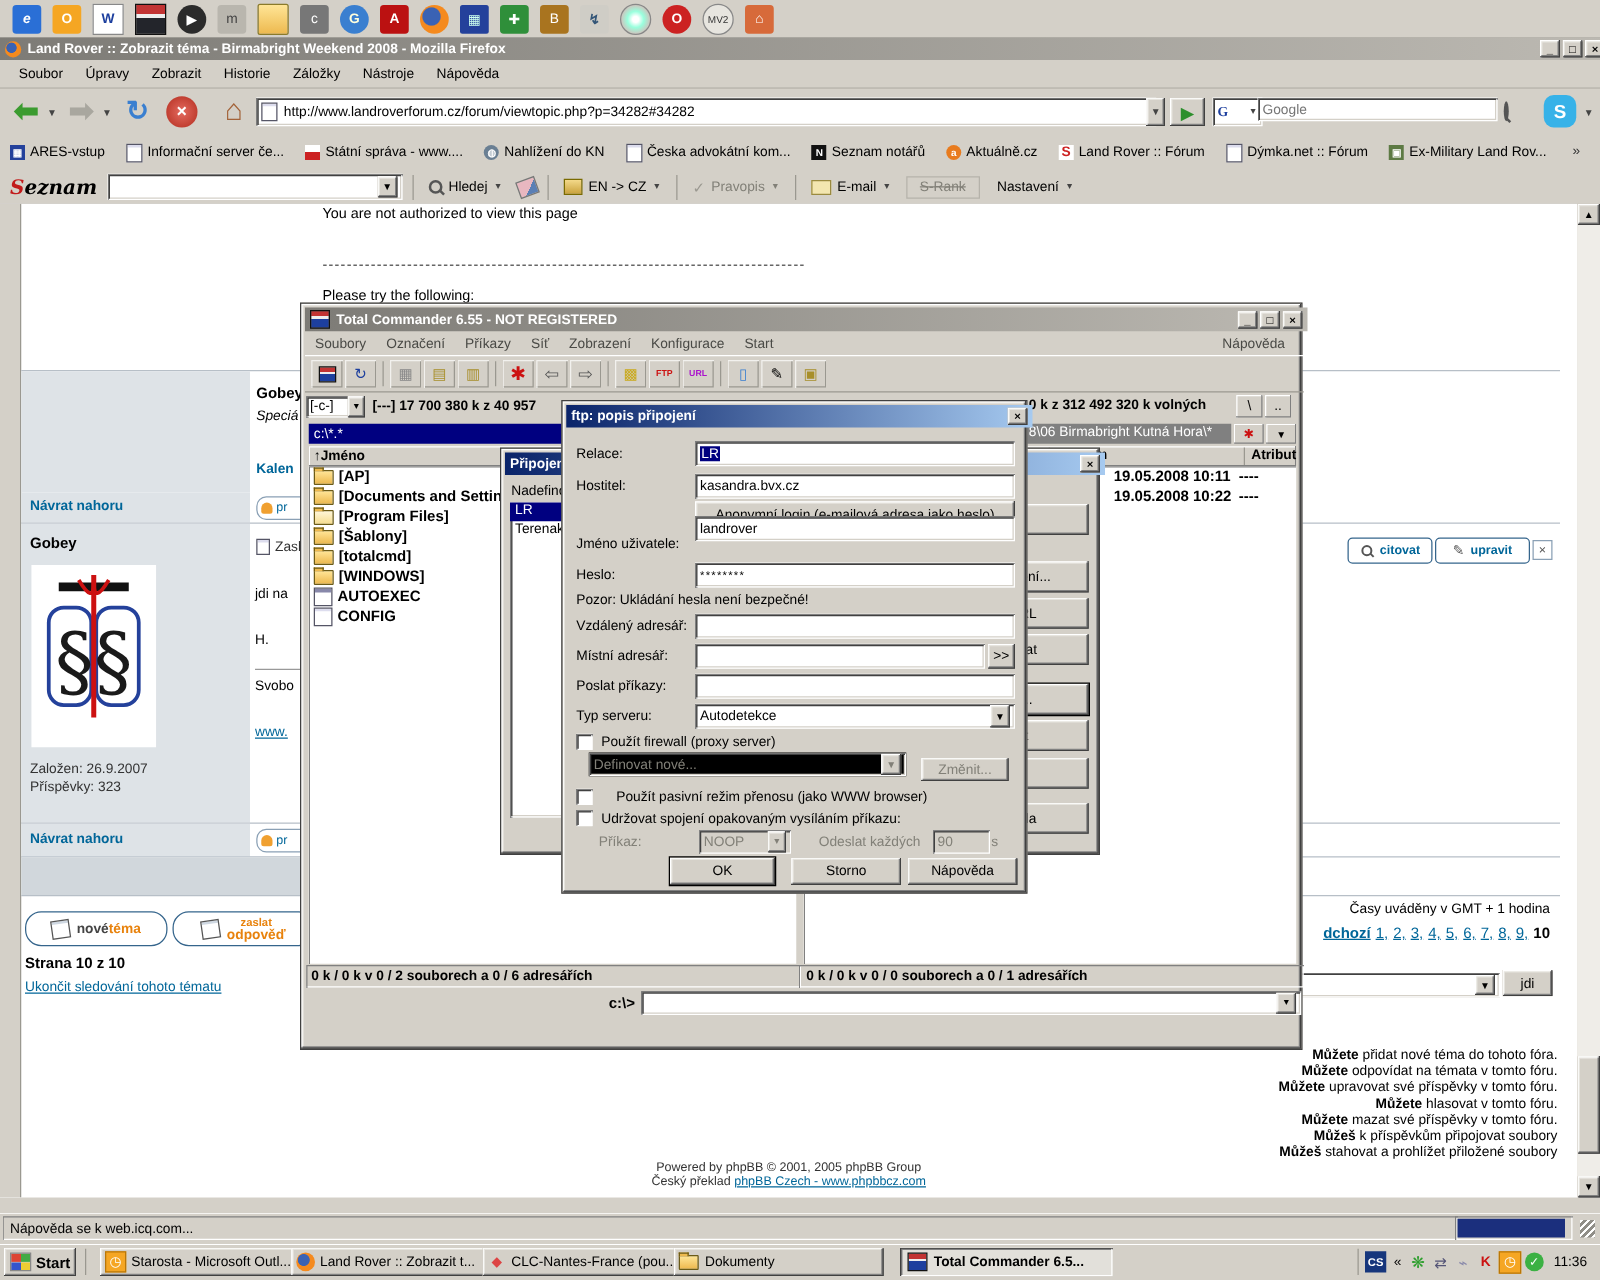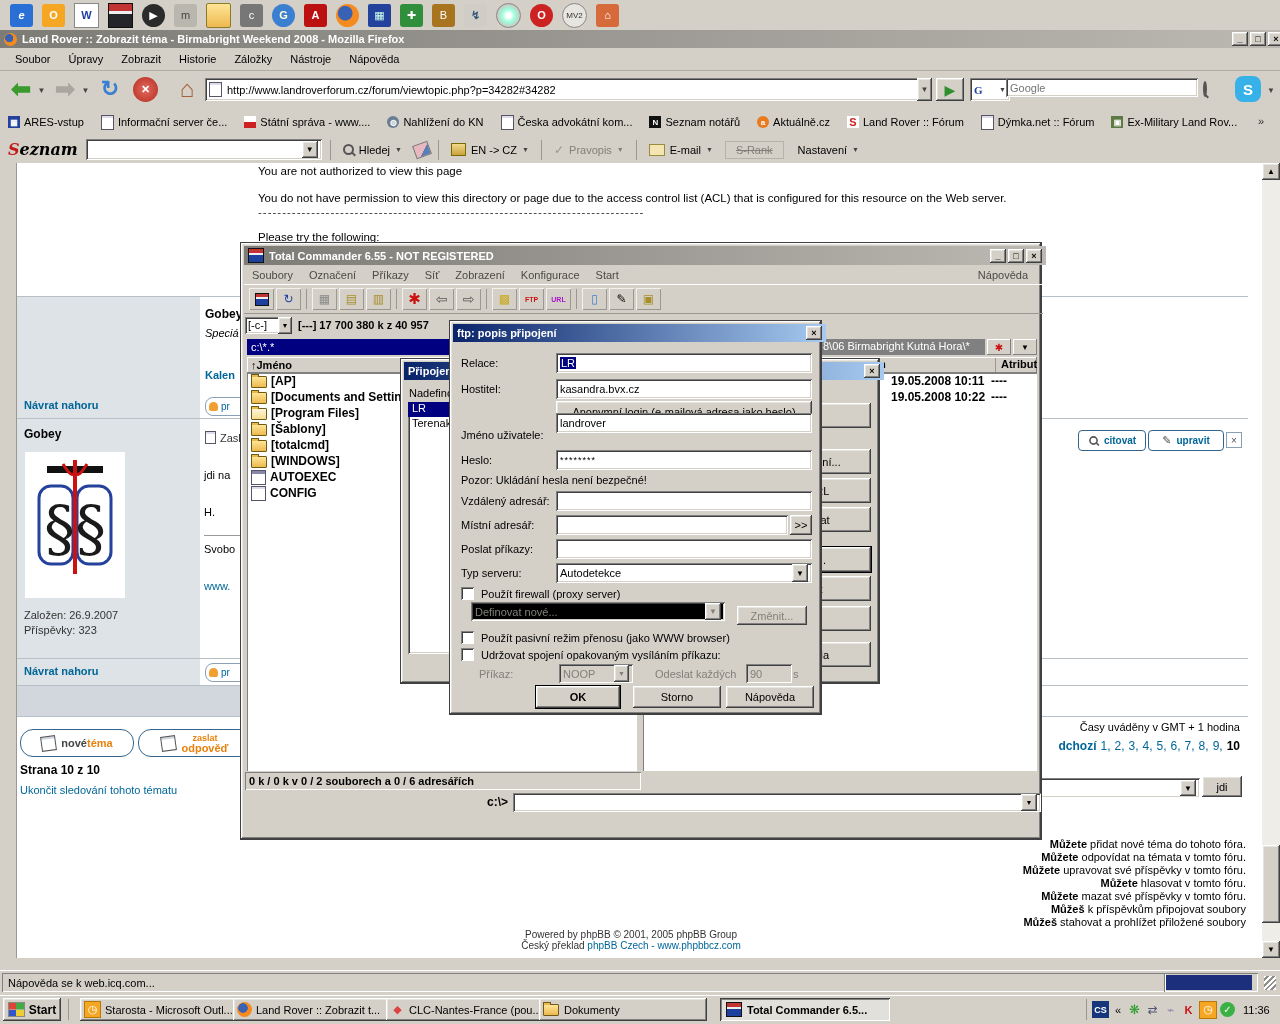--- a/index.html
+++ b/index.html
@@ -11,21 +11,21 @@
   .btn3d.pressed{box-shadow:inset 1px 1px 0 #404040,inset -1px -1px 0 #fff,inset 2px 2px 0 #808080;background:#e2e0da}
   .thin-raised{box-shadow:inset -1px -1px 0 #808080,inset 1px 1px 0 #fff;background:#d4d0c8}
   .sunken{background:#fff;box-shadow:inset 1px 1px 0 #808080,inset -1px -1px 0 #fff,inset 2px 2px 0 #404040,inset -2px -2px 0 #d4d0c8}
   .field{background:#fff;box-shadow:inset 1px 1px 0 #808080,inset -1px -1px 0 #fff,inset 2px 2px 0 #404040,inset -2px -2px 0 #d4d0c8;border:0;outline:0;font:11px "Liberation Sans",sans-serif;padding:2px 4px;display:flex;align-items:center}
   input.field{display:inline-block}
   .title-blue{background:linear-gradient(90deg,#0a246a,#a6caf0);color:#fff;font-weight:bold;display:flex;align-items:center;padding:0 4px}
   .title-gray{background:linear-gradient(90deg,#7d7b76,#bcb9b2);color:#fff;font-weight:bold;display:flex;align-items:center;padding:0 4px}
   .wbtn{width:16px;height:14px;font-size:9px;font-weight:bold;line-height:10px;margin-left:2px}
   .combo-arrow{width:15px;height:100%;margin-left:auto;font-size:8px}
   .lnk{color:#069}
-  .u{}
+  .u{text-decoration:underline}
   .vline{width:1px;background:#9a9890}
   .hline{height:1px;background:#b7bfc7}
   .cell{background:#dee3e7}
   .fico{width:14px;height:10px;background:linear-gradient(#ffe596,#edb94f);border:1px solid #6b5b17;border-radius:1px;position:relative;margin-right:4px;flex:none;margin-top:2px}
   .fico::before{content:"";position:absolute;top:-3px;left:-1px;width:6px;height:2px;background:#edb94f;border:1px solid #6b5b17;border-bottom:0}
   .fico.open{background:linear-gradient(#fff6d8,#f6dd90)}
   .dico{width:11px;height:13px;background:#fff;border:1px solid #556;flex:none;margin-right:7px;box-shadow:inset 0 2px 0 #dde}
   .tcrow{display:flex;align-items:center;height:16px;font-weight:bold;font-size:12px;padding-left:4px;white-space:nowrap}
   .mag{width:7px;height:7px;border:2px solid #555;border-radius:50%;position:relative;flex:none}
   .mag::after{content:"";position:absolute;width:5px;height:2px;background:#555;transform:rotate(45deg);right:-4px;bottom:-2px}
@@ -194,21 +194,20 @@
       <span>Nastavení</span>
       <span style="font-size:7px;color:#444">▼</span>
     </span>
 </div>
 
 <div class="abs" style="left:0;top:163px;width:1262px;height:795px;background:#fff;overflow:hidden">
   <div class="abs" style="left:0;top:0;width:16px;height:795px;background:#d4d0c8"></div>
   <div class="abs vline" style="left:16px;top:0;height:795px"></div>
 
   <div class="abs" style="left:258px;top:2px;font-size:11.5px;white-space:nowrap">You are not authorized to view this page</div>
-  <div class="abs" style="left:258px;top:29px;font-size:11.5px;white-space:nowrap">You do not have permission to view this directory or page due to the access control list (ACL) that is configured for this resource on the Web server.</div>
   <div class="abs" style="left:258px;top:43px;font-size:11.5px;letter-spacing:1px;color:#333">--------------------------------------------------------------------------------</div>
   <div class="abs" style="left:258px;top:68px;font-size:11.5px">Please try the following:</div>
 
   <div class="abs hline" style="left:17px;top:133px;width:1231px"></div>
   <div class="abs cell" style="left:17px;top:134px;width:183px;height:97px"></div>
   <div class="abs" style="left:205px;top:144px;font-weight:bold;font-size:12px">Gobey</div>
   <div class="abs" style="left:205px;top:164px;font-style:italic">Speciá</div>
   <div class="abs lnk" style="left:205px;top:206px;font-weight:bold">Kalen</div>
 
   <div class="abs cell" style="left:17px;top:231px;width:183px;height:24px"></div>
@@ -371,20 +370,25 @@
     <span class="tbtn" style="color:#a88f2a">▣</span>
   </div>
 
   <div class="abs flex" style="left:4px;top:70px;width:394px;height:24px;gap:6px">
     <span class="field" style="width:44px;height:17px;padding:0 0 0 3px">
         <span>[-c-]</span>
         <span class="combo-arrow btn3d" style="width:14px;height:17px;font-size:7px">▼</span>
       </span>
     <span style="font-weight:bold;white-space:nowrap">[---] 17 700 380 k z 40 957</span>
   </div>
+  <div class="abs" style="left:400px;top:70px;width:396px;height:24px">
+    <span class="abs" style="left:182px;top:5px;font-weight:bold;white-space:nowrap">0 k z 312 492 320 k volných</span>
+    <span class="abs thin-raised ffbtn" style="left:348px;top:3px;width:21px;height:18px">\</span>
+    <span class="abs thin-raised ffbtn" style="left:371px;top:3px;width:21px;height:18px">..</span>
+  </div>
 
   <div class="abs flex" style="left:6px;top:96px;width:390px;height:16px;background:#000080;color:#fff;padding-left:4px">
     <span>c:\*.*</span>
   </div>
   <div class="abs" style="left:402px;top:96px;width:342px;height:16px;background:#808080;color:#fff;overflow:hidden">
     <span class="abs" style="left:180px;top:1px;white-space:nowrap">8\06 Birmabright Kutná Hora\*</span>
   </div>
   <span class="abs thin-raised ffbtn" style="left:746px;top:96px;width:24px;height:16px;color:#c11;font-size:10px">✱</span>
   <span class="abs thin-raised ffbtn" style="left:772px;top:96px;width:24px;height:16px;font-size:8px">▼</span>
 
@@ -439,20 +443,23 @@
         <span class="abs" style="left:348px">----</span>
     </div>
     <div class="tcrow" style="position:relative">
       <span class="abs" style="left:248px">19.05.2008 10:22</span>
         <span class="abs" style="left:348px">----</span>
     </div>
   </div>
 
   <div class="abs flex" style="left:4px;top:529px;width:392px;height:18px;box-shadow:inset 1px 1px 0 #808080,inset -1px -1px 0 #fff;padding-left:4px">
     <span style="font-weight:bold">0 k / 0 k v 0 / 2 souborech a 0 / 6 adresářích</span>
+  </div>
+  <div class="abs flex" style="left:398px;top:529px;width:398px;height:18px;box-shadow:inset 1px 1px 0 #808080,inset -1px -1px 0 #fff;padding-left:6px">
+    <span style="font-weight:bold">0 k / 0 k v 0 / 0 souborech a 0 / 1 adresářích</span>
   </div>
 
   <div class="abs" style="left:4px;top:548px;width:792px;height:22px">
     <span class="abs" style="left:242px;top:4px;font-weight:bold;font-size:12px">c:\&gt;</span>
     <span class="abs field" style="left:268px;top:2px;width:520px;height:15px">
         <span class="combo-arrow btn3d" style="width:16px;height:17px;font-size:7px">▼</span>
       </span>
   </div>
 
 </div>
@@ -526,41 +533,41 @@
   <div class="abs flex" style="left:11px;top:266px;gap:7px">
       <span class="cb"></span>
       <span>Použít firewall (proxy server)</span>
     </div>
   <div class="abs field disab" style="left:21px;top:281px;width:246px;height:15px;background:#000000">
       <span>Definovat nové...</span>
       <span class="combo-arrow btn3d" style="width:16px;height:17px;font-size:8px;color:#828078">▼</span>
     </div>
   <div class="abs btn3d disab" style="left:287px;top:285px;width:70px;height:19px">Změnit...</div>
 
-  <div class="abs flex" style="left:11px;top:310px;gap:7px">
+  <div class="abs flex" style="left:11px;top:310px;gap:19px">
       <span class="cb"></span>
       <span>Použít pasivní režim přenosu (jako WWW browser)</span>
     </div>
   <div class="abs flex" style="left:11px;top:327px;gap:7px">
       <span class="cb"></span>
       <span>Udržovat spojení opakovaným vysíláním příkazu:</span>
     </div>
 
   <span class="abs disab" style="left:29px;top:347px">Příkaz:</span>
   <div class="abs field disab" style="left:109px;top:343px;width:66px;height:15px;background:#d4d0c8">
       <span>NOOP</span>
       <span class="combo-arrow btn3d" style="width:15px;height:17px;font-size:7px;color:#828078">▼</span>
     </div>
   <span class="abs disab" style="left:205px;top:347px">Odeslat každých</span>
   <div class="abs field disab" style="left:296px;top:343px;width:38px;height:15px;background:#d4d0c8">
       <span>90</span>
     </div>
   <span class="abs disab" style="left:343px;top:347px">s</span>
 
-  <div class="abs btn3d" style="left:86px;top:365px;width:84px;height:22px;outline:1px solid #000;font-weight:bold">OK</div>
+  <div class="abs btn3d" style="left:86px;top:365px;width:84px;height:22px;outline:1px solid #000;font-weight:normal">OK</div>
   <div class="abs btn3d" style="left:183px;top:365px;width:88px;height:22px">Storno</div>
   <div class="abs btn3d" style="left:276px;top:365px;width:88px;height:22px">Nápověda</div>
 </div>
 
 <div class="abs" style="left:0;top:995px;width:1280px;height:29px;background:#d4d0c8;box-shadow:inset 0 1px 0 #fff;z-index:50">
   <div class="abs btn3d" style="left:3px;top:3px;width:58px;height:23px;font-weight:bold;font-size:12px">
     <span class="flag"></span>
       <span>Start</span>
   </div>
   <div class="abs vline" style="left:68px;top:4px;height:21px"></div>

